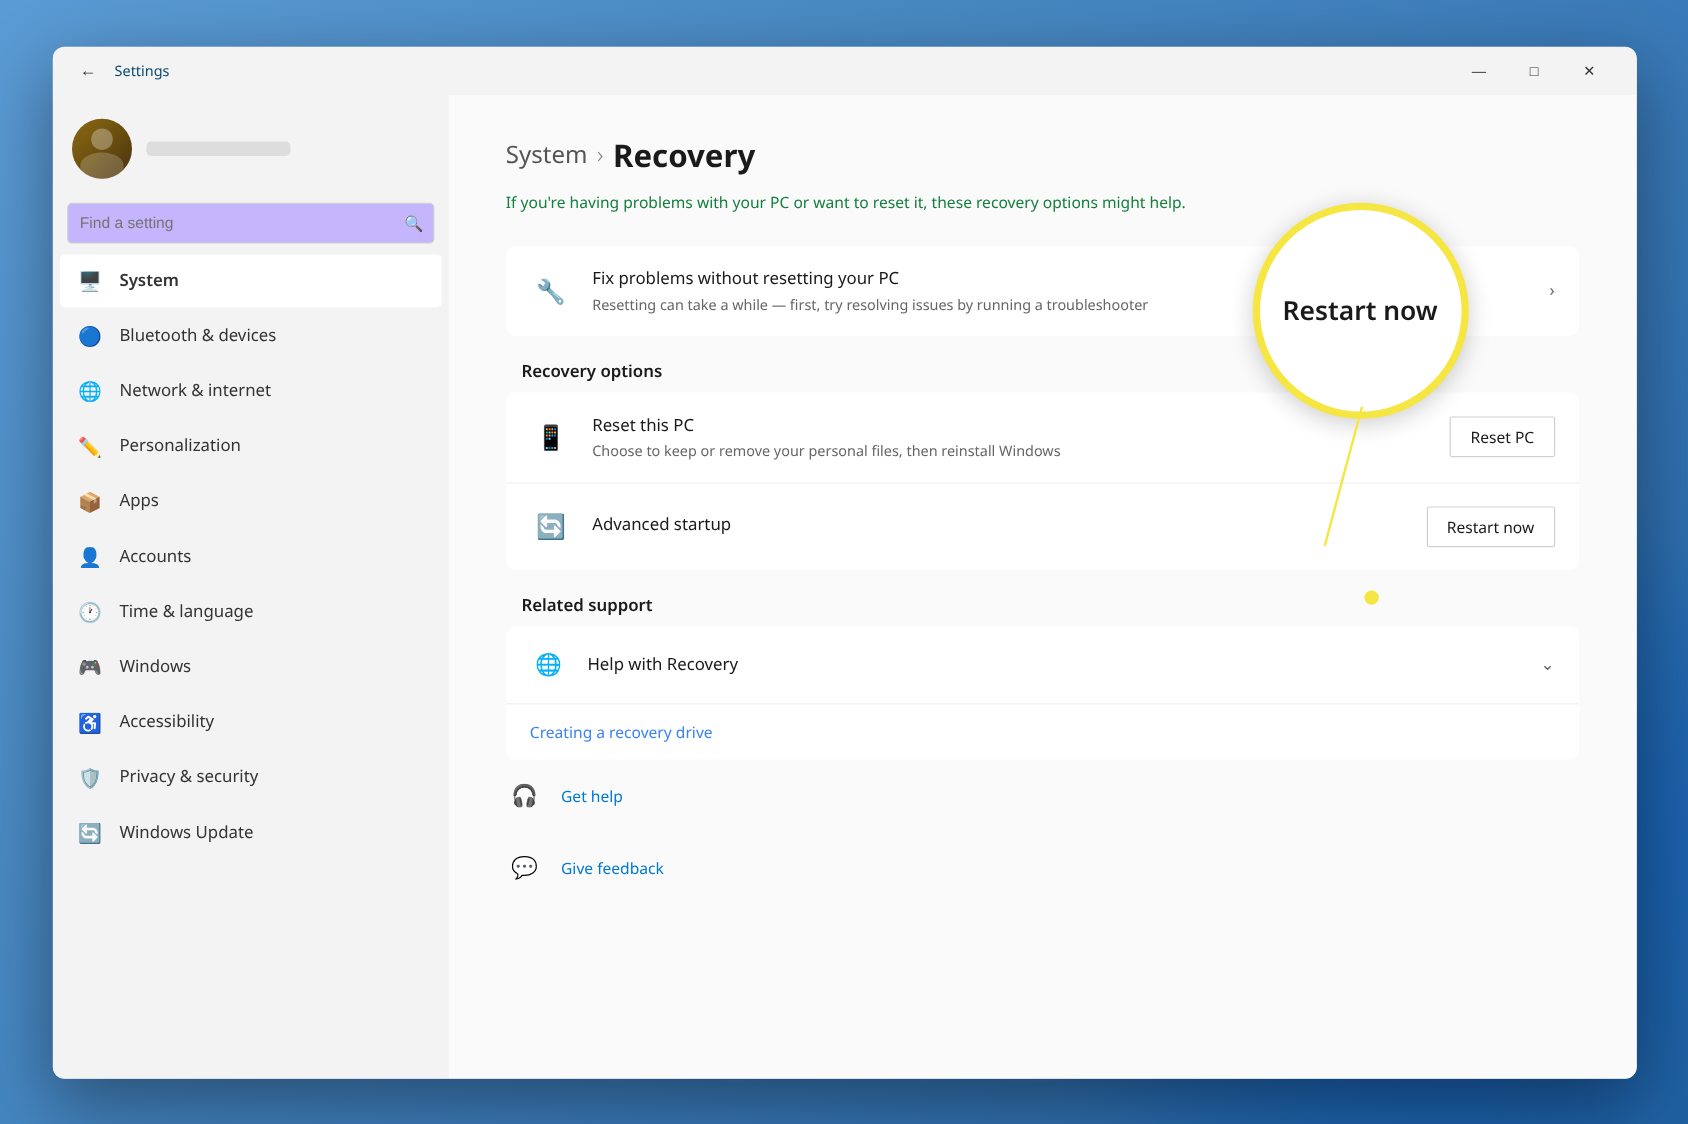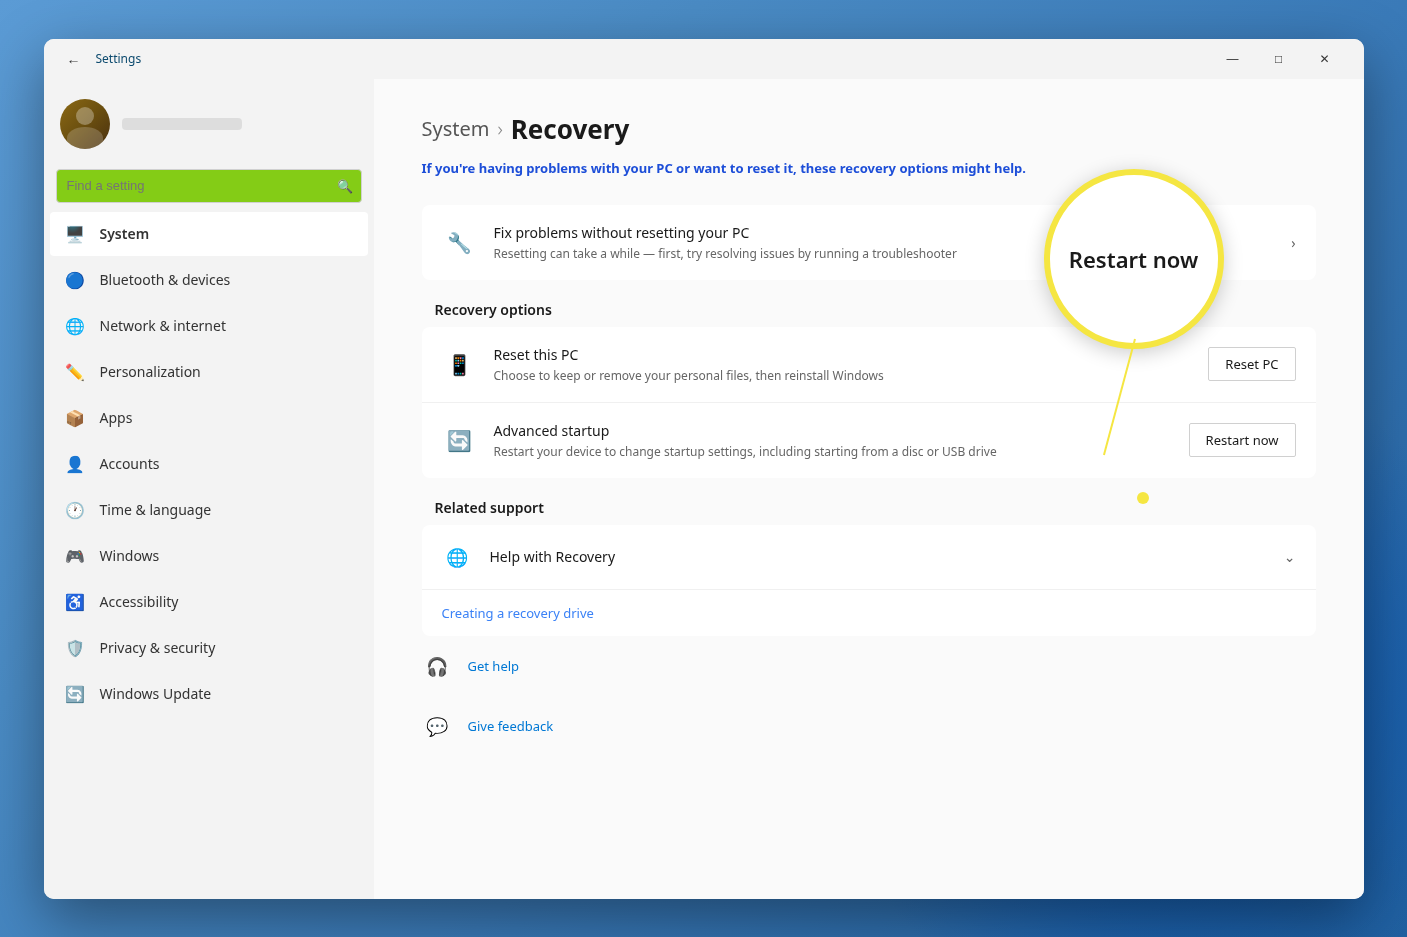--- a/index.html
+++ b/index.html
@@ -163,21 +163,21 @@
       margin: 4px 12px 8px;
       position: relative;
     }
     .search-input {
       width: 100%;
       height: 34px;
       border: 1px solid #d0d0d0;
       border-radius: 4px;
       padding: 0 32px 0 10px;
       font-size: 13px;
-      background: #84cc16;
+      background: #c4b5fd;
       color: #333;
       outline: none;
     }
     .search-icon-wrap {
       position: absolute;
       right: 8px;
       top: 50%;
       transform: translateY(-50%);
       color: #666;
       font-size: 13px;
@@ -237,24 +237,23 @@
       font-weight: 300;
     }
     .breadcrumb-parent {
       font-size: 20px;
       color: #555;
       font-weight: 400;
     }
 
     .page-description {
       font-size: 13px;
-      color: #1d4ed8;
+      color: #15803d;
       margin-bottom: 28px;
       line-height: 1.4;
-      font-weight: bold;
     }
 
     .card {
       background: white;
       border-radius: 8px;
       margin-bottom: 8px;
       overflow: hidden;
     }
 
     .card-row {
@@ -542,21 +541,20 @@
           </div>
           <div class="row-action">
             <button class="btn">Reset PC</button>
           </div>
         </div>
 
         <div class="card-row">
           <div class="row-icon">🔄</div>
           <div class="row-text">
             <div class="row-title">Advanced startup</div>
-            <div class="row-subtitle">Restart your device to change startup settings, including starting from a disc or USB drive</div>
           </div>
           <div class="row-action">
             <button class="btn">Restart now</button>
           </div>
         </div>
       </div>
 
       <div class="section-title">Related support</div>
 
       <div class="support-card">

